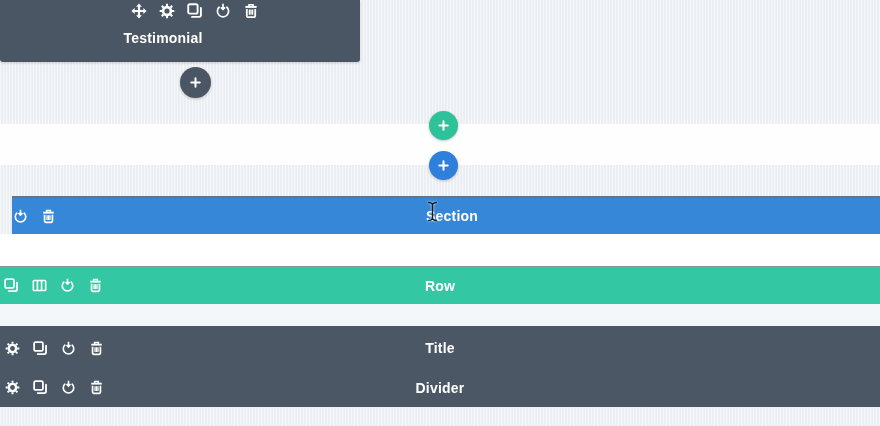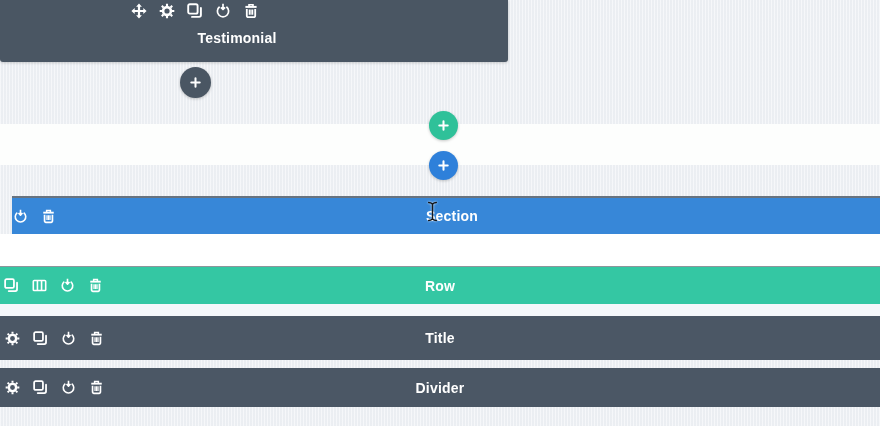--- a/index.html
+++ b/index.html
@@ -19,42 +19,42 @@
   .modbar .bar-label{
     position:absolute;inset:0;display:flex;align-items:center;justify-content:center;
     font-size:14px;font-weight:700;letter-spacing:.2px;color:#fff;
   }
   .bar-icons{position:absolute;top:0;bottom:0;display:flex;align-items:center;}
   .icon{display:inline-flex;width:15px;height:15px;}
   .icon svg{width:100%;height:100%;display:block;}
 
   
   .testimonial-bar{
-    top:0;left:0;width:508px;height:62px;background:#4a5663;
+    top:0;left:0;width:360px;height:62px;background:#4a5663;
     border-radius:0 0 3px 3px;box-shadow:0 1px 3px rgba(0,0,0,.18);
   }
   .testimonial-bar .bar-icons{left:131px;gap:12px;top:-7px;height:36px;}
   .testimonial-bar .icon{width:16px;height:16px;}
   .testimonial-bar .bar-label{top:24px;bottom:auto;left:0;right:34px;height:28px;}
 
   
   .add-btn{
     position:absolute;border-radius:50%;display:flex;align-items:center;justify-content:center;
     box-shadow:0 1px 3px rgba(0,0,0,.22);cursor:pointer;
   }
   .add-btn .icon{width:13px;height:13px;}
   .add-module-btn{left:180px;top:67px;width:31px;height:31px;background:#4a5663;}
   .add-row-btn{left:429px;top:111px;width:29px;height:29px;background:#2fc199;}
   .add-section-btn{left:429px;top:151px;width:29px;height:29px;background:#2e80da;}
 
   .section-bar{top:196px;height:36px;background:#3787d8;border-top:2px solid #68737f;margin-left:12px;}
   .section-bar .bar-icons{left:1px;gap:13px;}
   .row-bar{top:266px;height:37px;background:#34c7a3;border-top:1px solid #8d959b;text-decoration:underline;}
   .row-bar .bar-icons{left:4px;gap:13px;}
-  .title-bar{top:316px;height:44px;background:#4b5765;}
+  .title-bar{top:326px;height:44px;background:#4b5765;}
   .divider-bar{top:368px;height:39px;background:#4b5765;}
   .title-bar .bar-icons,.divider-bar .bar-icons{left:5px;gap:13px;}
 
   .text-cursor{position:absolute;left:426px;top:201px;width:13px;height:21px;pointer-events:none;}
   .text-cursor svg{width:100%;height:100%;filter:drop-shadow(0 0 1px rgba(255,255,255,.9));}
 </style>
 </head>
 <body>
 
 <div class="stage">

